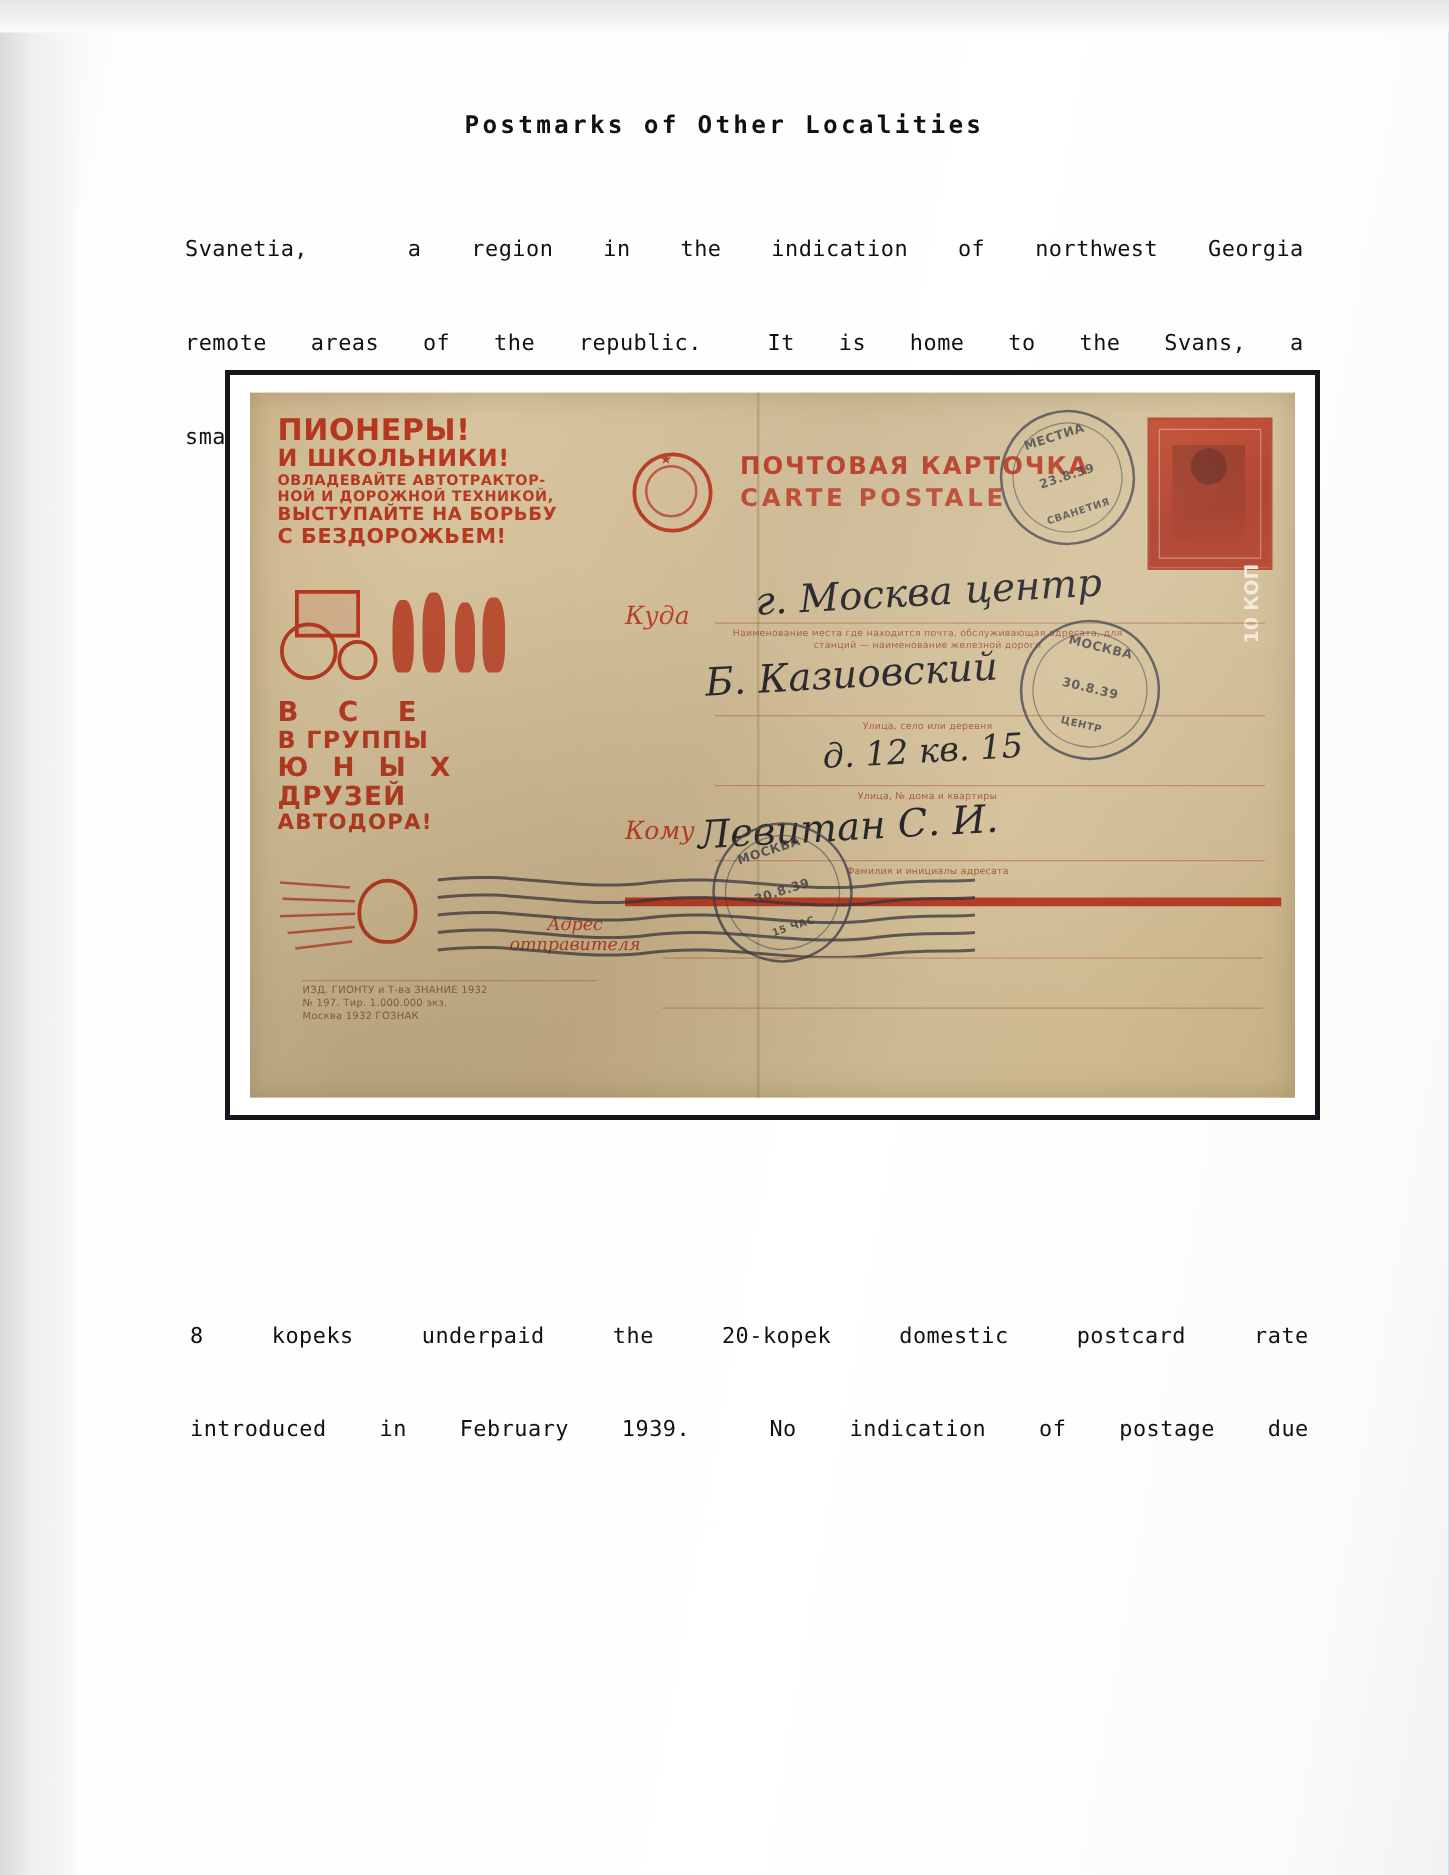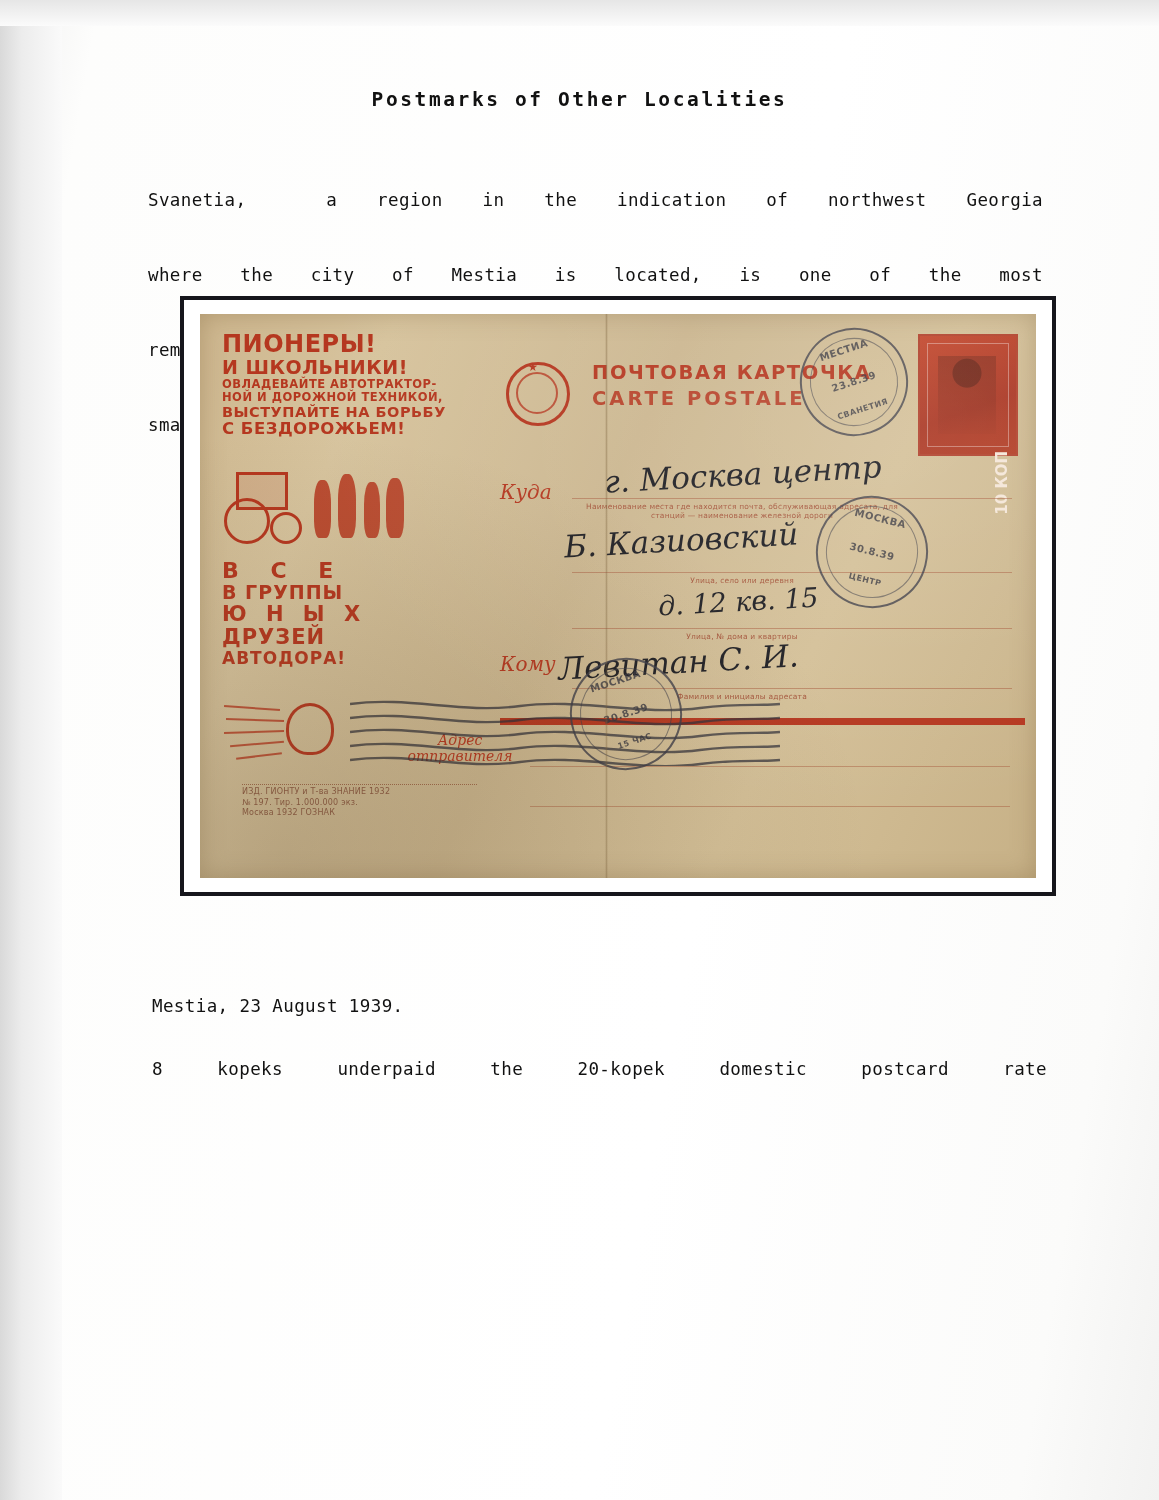--- a/index.html
+++ b/index.html
@@ -407,21 +407,20 @@
   <div class="page-shade"></div>
   <div class="edge-left"></div>
   <div class="edge-top"></div>
 
   <div class="content">
 
     <div class="title">Postmarks of Other Localities</div>
 
     <div class="para intro">
       <span class="ln j">Svanetia,  a region in the indication of northwest Georgia</span>
-      <span class="ln j">where  the  city  of  Mestia  is  located,  is  one  of  the  most</span>
       <span class="ln j">remote  areas  of  the  republic.   It  is  home  to  the  Svans,  a</span>
       <span class="ln">small  ethnic  group  related  to  the  Georgians.</span>
     </div>
 
     <div class="card-frame">
       <div class="card">
 
         <div class="ad">
           <div class="ad-head ad-l1">ПИОНЕРЫ!</div>
           <div class="ad-head ad-l2">И ШКОЛЬНИКИ!</div>
@@ -536,21 +535,21 @@
           <div class="ctext" style="top:14px;">МОСКВА</div>
           <div class="ctext" style="top:48px;">30.8.39</div>
           <div class="ctext" style="top:78px; font-size:8px;">15 ЧАС</div>
         </div>
 
         <div class="card-blur"></div>
       </div>
     </div>
 
     <div class="para caption">
-      <div>Mestia, 23 August 1939.</div>
     </div>
 
     <div class="para footnote">
       <span class="ln j">8  kopeks  underpaid  the  20-kopek  domestic  postcard  rate</span>
+      <span class="ln j">introduced  in  February  1939.   No  indication  of  postage  due</span>
     </div>
 
   </div>
 </div>
 
 </body></html>

